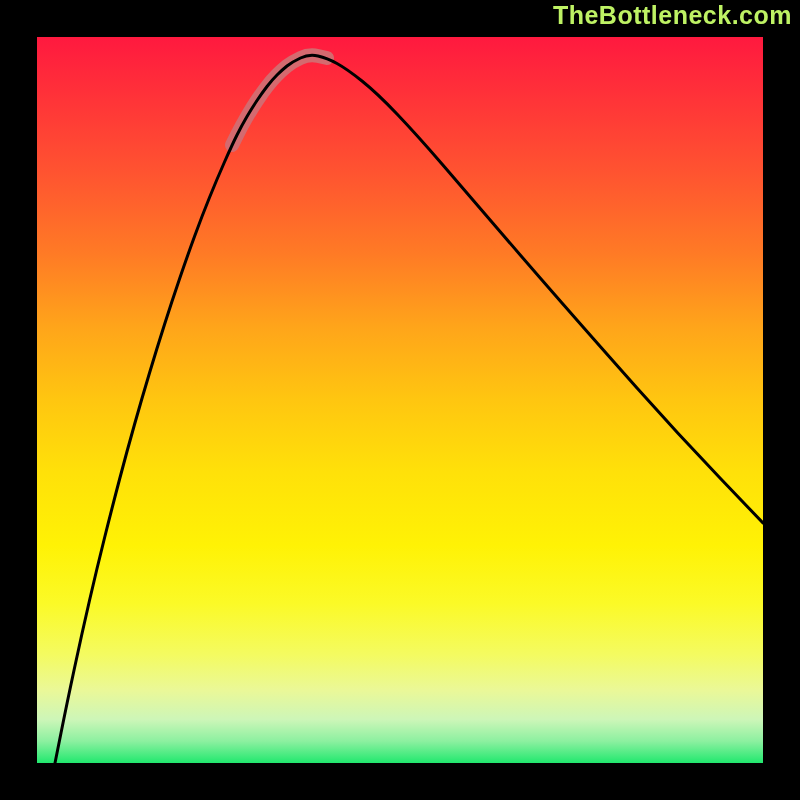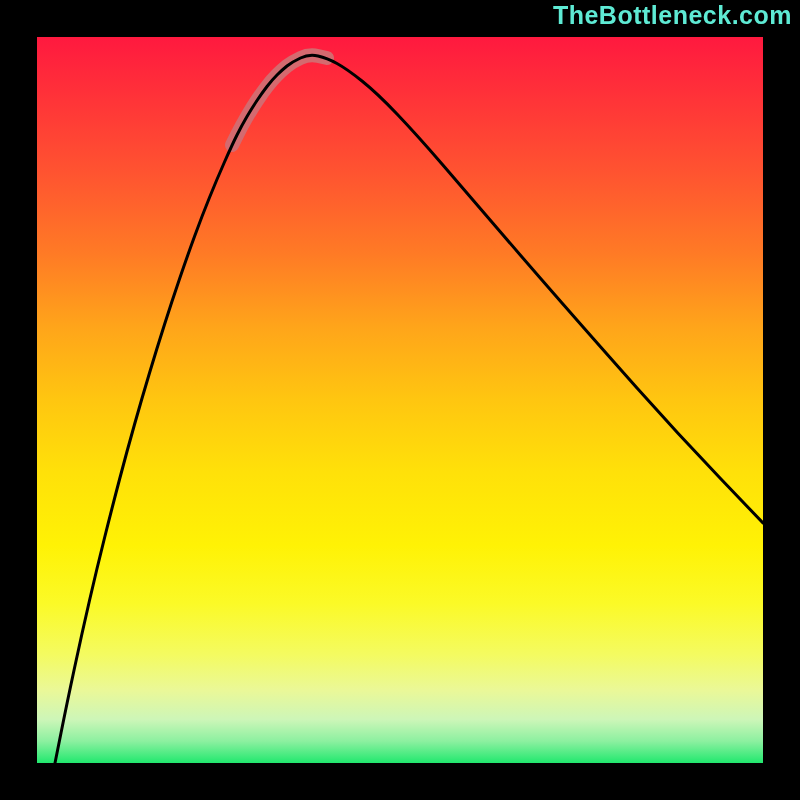--- a/index.html
+++ b/index.html
@@ -58,21 +58,21 @@
     width: 726px;
     height: 726px;
   }
   .watermark {
     position: absolute;
     top: 0;
     right: 8px;
     font-family: Arial, Helvetica, sans-serif;
     font-size: 25px;
     font-weight: 600;
-    color: #5eead4;
+    color: #bef264;
     letter-spacing: 0.5px;
     line-height: 30px;
   }
 </style>
 </head>
 <body>
 
 <div class="frame">
   <div class="watermark">TheBottleneck.com</div>
   <div class="plot">

